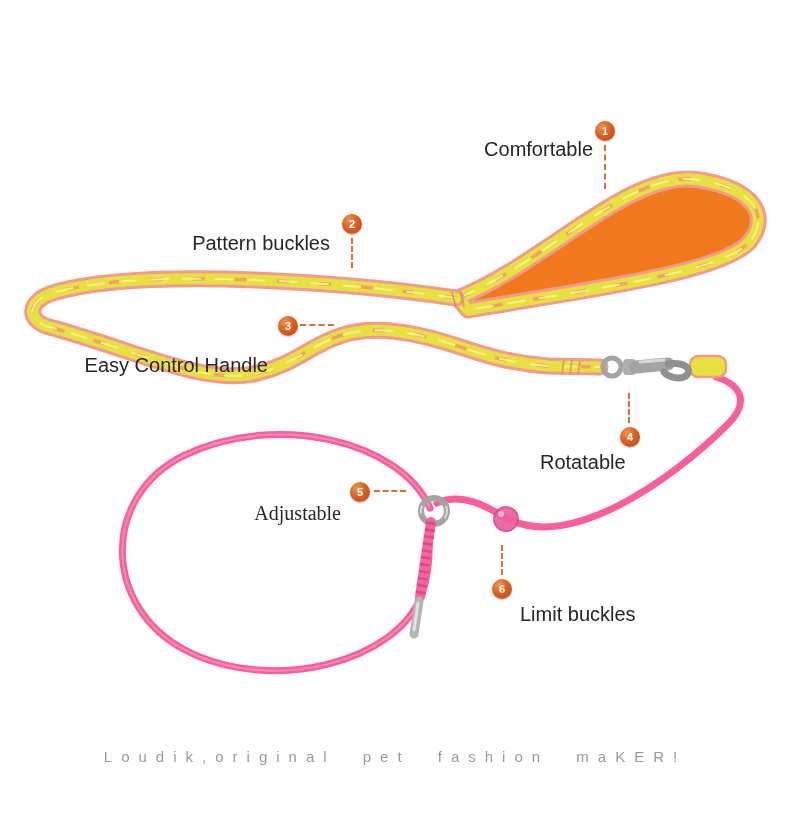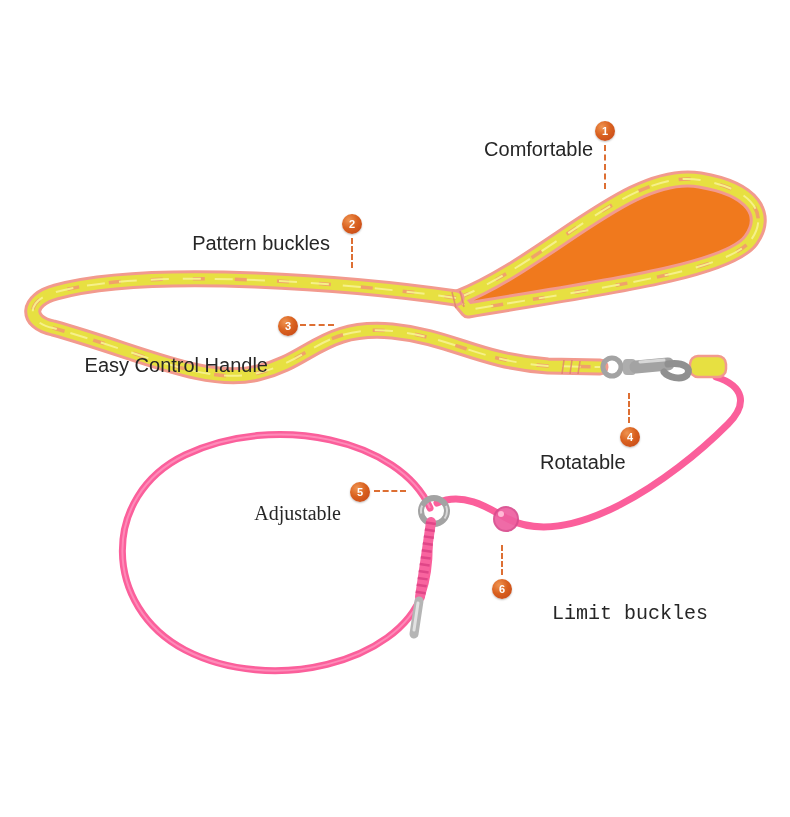--- a/index.html
+++ b/index.html
@@ -136,18 +136,19 @@
   <div class="dash-h" style="left:300px; top:324px; width:34px;"></div>
 
   <div class="anno-label" style="left:540px; top:451px;text-align:center;">Rotatable</div>
   <div class="badge" style="left:620px; top:427px;">4</div>
   <div class="dash-v" style="left:628px; top:393px; height:30px;"></div>
 
   <div class="anno-label" style="right:449px; top:502px;font-family:Liberation Serif, serif;">Adjustable</div>
   <div class="badge" style="left:350px; top:482px;">5</div>
   <div class="dash-h" style="left:374px; top:490px; width:32px;"></div>
 
-  <div class="anno-label" style="left:552px; top:603px;font-family:Liberation Mono, monospace;">Limit buckles</div>
+  <div class="anno-label" style="left:520px; top:603px;">Limit buckles</div>
   <div class="badge" style="left:492px; top:579px;">6</div>
   <div class="dash-v" style="left:501px; top:545px; height:30px;"></div>
 
+  <div class="tagline">Loudik,original pet fashion maKER!</div>
 
 </div>
 
 </body></html>

